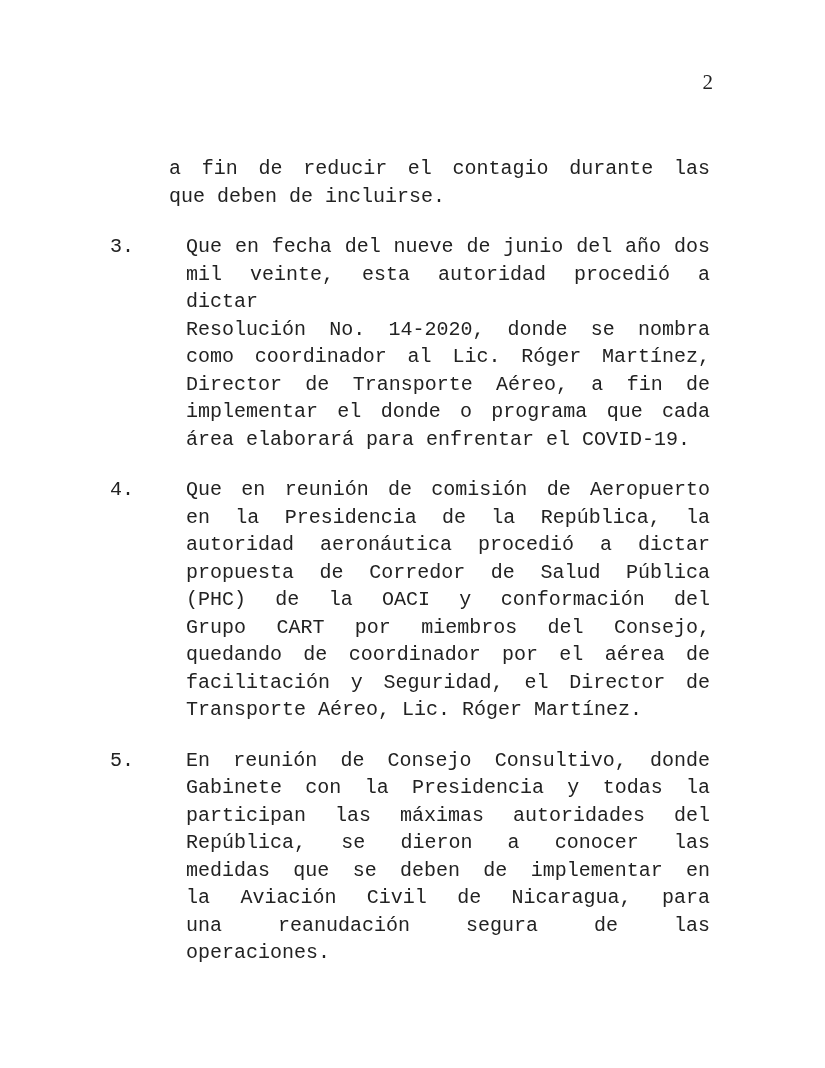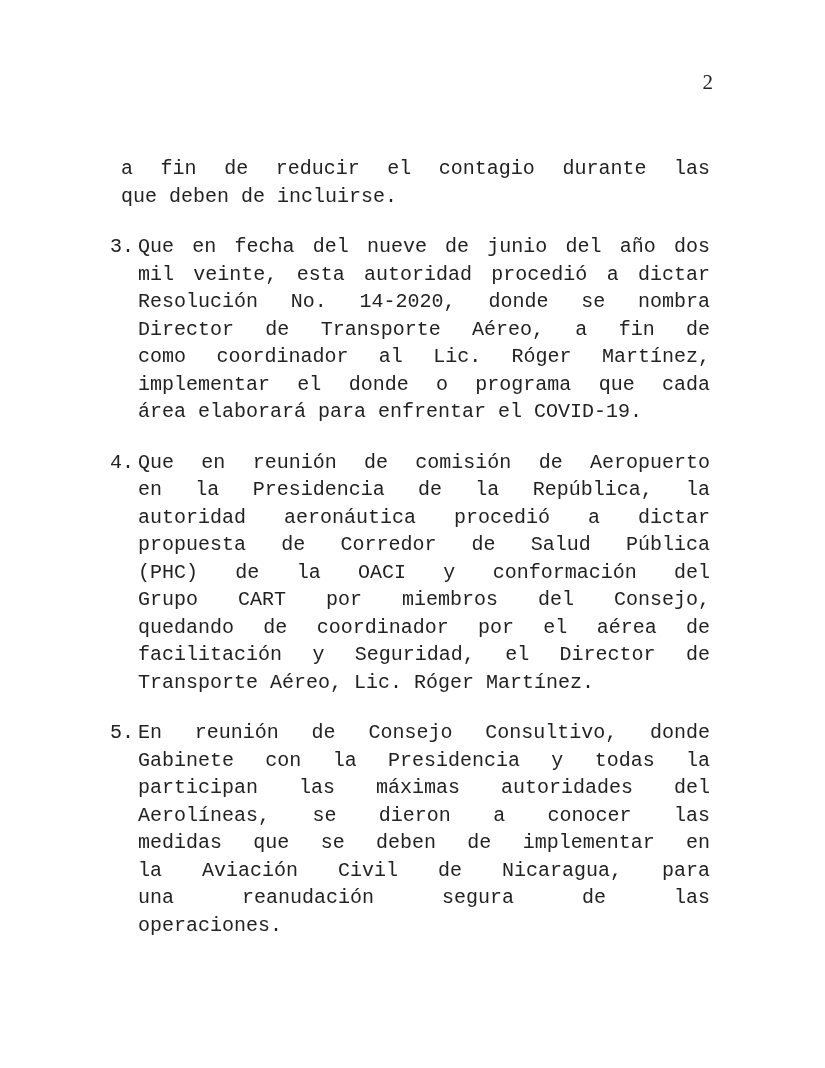--- a/index.html
+++ b/index.html
@@ -46,20 +46,21 @@
     width: 28px;
   }
   .item .lines {
     width: 572px;
   }
   .line {
     text-align: justify;
     text-align-last: justify;
     text-justify: inter-word;
     white-space: normal;
+    margin-left: 48px;
   }
   .line.last {
     text-align: center;
     text-align-last: left;
   }
 </style>
 </head>
 <body>
 
 <div class="page" style="background: rgb(255, 255, 255); color: rgb(34, 34, 34);">
@@ -69,22 +70,22 @@
         <div class="line">a fin de reducir el contagio durante las</div>
         <div class="line last">que deben de incluirse.</div>
       </div>
     <div>
         <div class="item">
           <span class="num">3.</span>
           <div class="lines">
             <div class="line">Que en fecha del nueve de junio del año dos</div>
             <div class="line">mil veinte, esta autoridad procedió a dictar</div>
             <div class="line">Resolución No. 14-2020, donde se nombra</div>
+            <div class="line">como coordinador al Lic. Róger Martínez,</div>
             <div class="line">Director de Transporte Aéreo, a fin de</div>
-            <div class="line">como coordinador al Lic. Róger Martínez,</div>
             <div class="line">implementar el donde o programa que cada</div>
             <div class="line last">área elaborará para enfrentar el COVID-19.</div>
           </div>
         </div>
         <div class="item">
           <span class="num">4.</span>
           <div class="lines">
             <div class="line">Que en reunión de comisión de Aeropuerto</div>
             <div class="line">en la Presidencia de la República, la</div>
             <div class="line">autoridad aeronáutica procedió a dictar</div>
@@ -95,21 +96,21 @@
             <div class="line">facilitación y Seguridad, el Director de</div>
             <div class="line last">Transporte Aéreo, Lic. Róger Martínez.</div>
           </div>
         </div>
         <div class="item">
           <span class="num">5.</span>
           <div class="lines">
             <div class="line">En reunión de Consejo Consultivo, donde</div>
             <div class="line">Gabinete con la Presidencia y todas la</div>
             <div class="line">participan las máximas autoridades del</div>
-            <div class="line">Aerolíneas, se dieron a conocer las</div>
+            <div class="line">República, se dieron a conocer las</div>
             <div class="line">medidas que se deben de implementar en</div>
             <div class="line">la Aviación Civil de Nicaragua, para</div>
             <div class="line">una reanudación segura de las</div>
             <div class="line last">operaciones.</div>
           </div>
         </div>
       </div>
   </div>
 </div>
 

